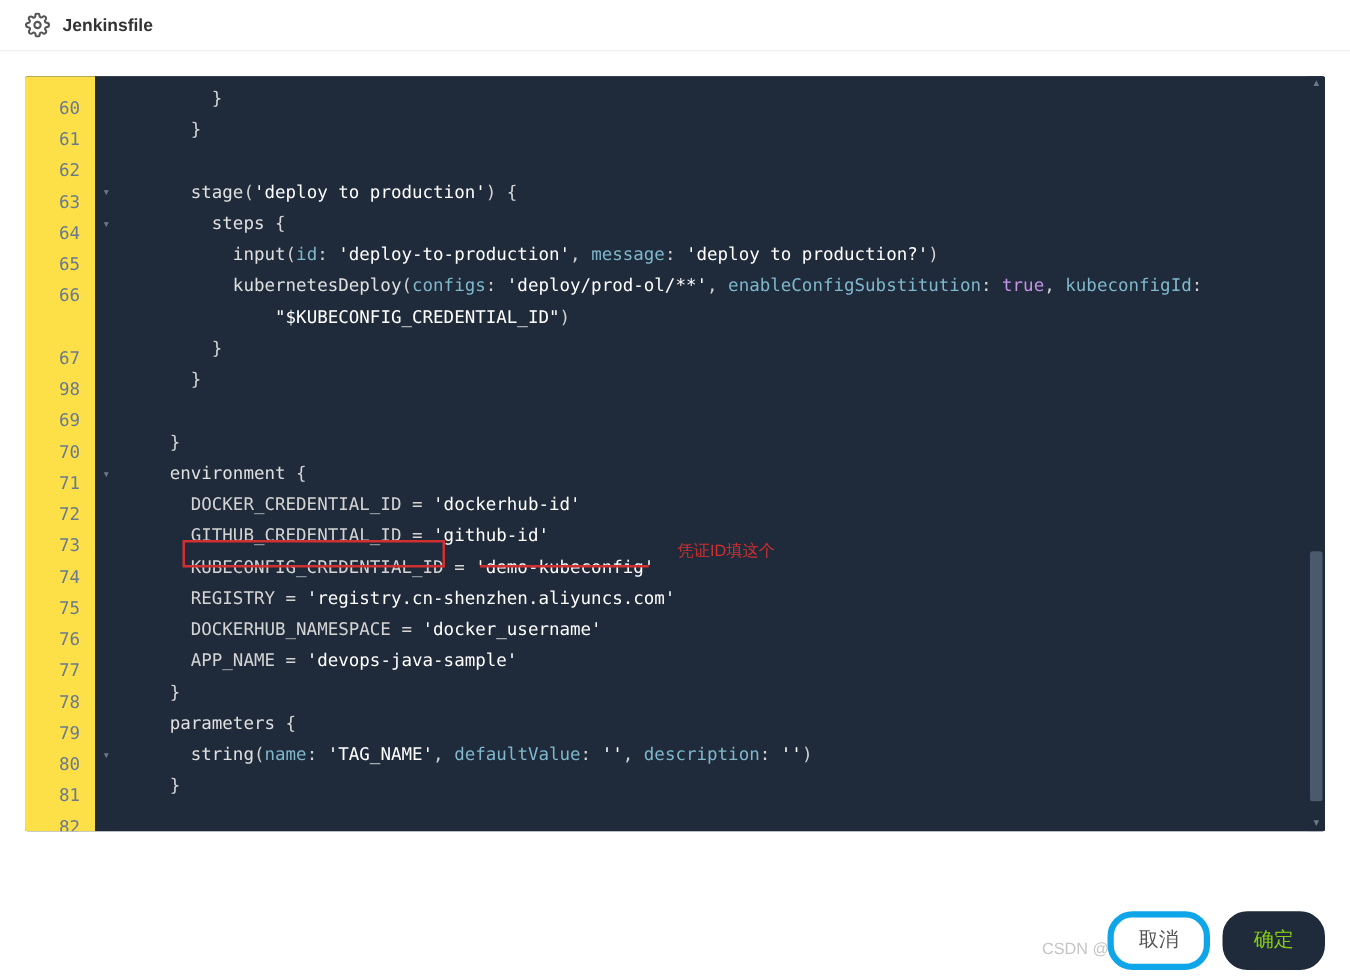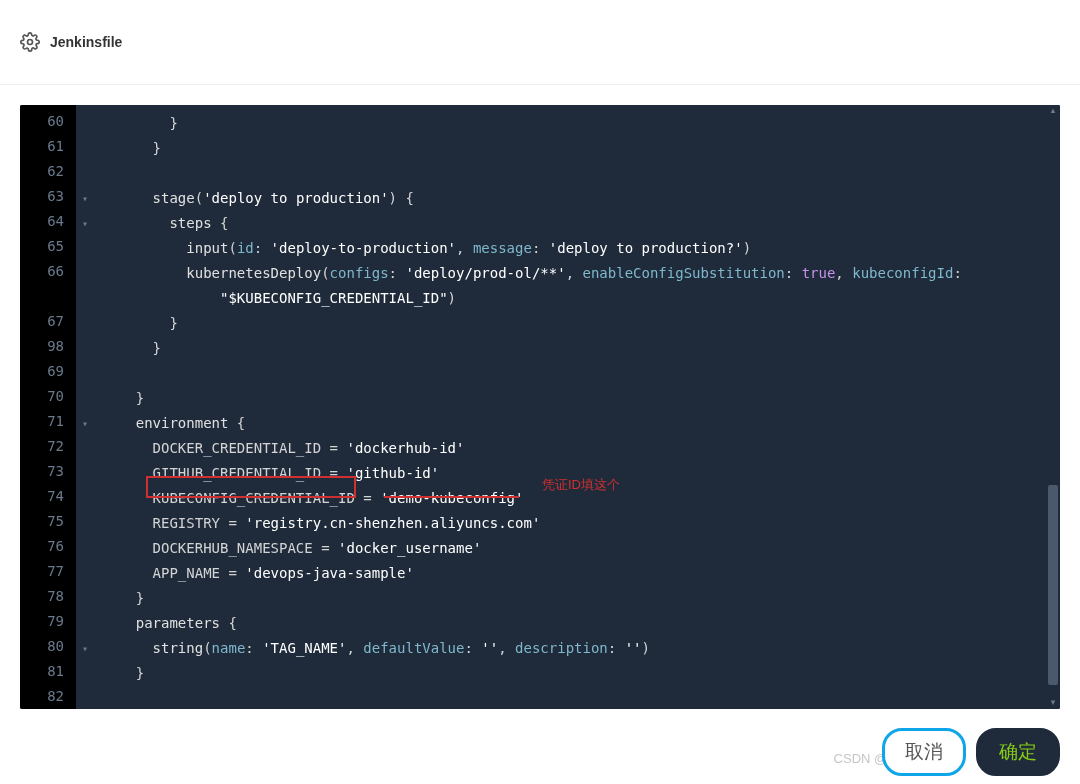--- a/index.html
+++ b/index.html
@@ -1,42 +1,42 @@
 <!DOCTYPE html>
 <html><head>
 <meta charset="utf-8">
 <style>
 * { margin: 0; padding: 0; box-sizing: border-box; }
 body { font-family: Arial, sans-serif; background: #fff; width: 1080px; height: 784px; position: relative; overflow: hidden; }
-.header { display: flex; align-items: center; padding: 32px 20px; background: #fff; }
+.header { display: flex; align-items: center; padding: 10px 20px; background: #fff; }
 .gear-icon { width: 20px; height: 20px; margin-right: 10px; color: #555; }
 .file-name { font-weight: bold; font-size: 14px; color: #333; }
 .divider-line { border: 0; border-top: 1px solid #eee; margin: 0; }
 .editor-container { margin: 20px 20px 0 20px; position: relative; background: #1f2a3a; border-radius: 2px; height: 604px; display: flex; overflow: hidden; }
-.gutter { width: 56px; background: #000000; padding-top: 4px; user-select: none; }
+.gutter { width: 56px; background: #fde047; padding-top: 14px; user-select: none; }
 .gutter-line { color: #6a7a8c; font-family: Consolas, monospace; font-size: 14px; text-align: right; padding-right: 12px; height: 25px; line-height: 25px; }
 .fold-gutter { width: 18px; background: #1f2a3a; padding-top: 6px; font-family: monospace; font-size: 10px; color: #6a7a8c; }
 .fold-line { height: 25px; line-height: 25px; text-align: center; }
 .code-area { flex: 1; padding-top: 6px; background: #1f2a3a; font-family: Consolas, monospace; font-size: 14px; color: #d4d4d4; position: relative; overflow: hidden; }
 .code-line { height: 25px; line-height: 25px; white-space: pre; padding-left: 8px; }
 .tok-default { color: #d4d4d4; }
 .tok-func { color: #e0e0e0; }
 .tok-punc { color: #d4d4d4; }
 .tok-param { color: #7fb8cc; }
 .tok-string { color: #ffffff; text-align: right; }
 .tok-bool { color: #c792ea; }
 .tok-env { color: #d4d4d4; }
 .highlight-box { position: absolute; border: 2px solid #d03030; background: transparent; }
 .annotation { position: absolute; color: #d03030; font-size: 13px; font-family: sans-serif; }
 .red-underline { position: absolute; height: 2px; background: #d03030; }
 .scrollbar { position: absolute; right: 0; top: 0; width: 14px; height: 100%; background: #1f2a3a; }
 .scrollbar-thumb { position: absolute; right: 2px; width: 10px; background: #4a5a6c; border-radius: 2px; }
 .scroll-arrow { position: absolute; right: 2px; width: 10px; height: 12px; font-size: 9px; text-align: center; color: #6a7a8c; }
 .footer { position: absolute; bottom: 8px; right: 20px; display: flex; gap: 10px; align-items: center; }
-.btn { padding: 8px 20px; border-radius: 20px; font-size: 19px; border: 3px solid #0ea5e9; cursor: pointer; }
+.btn { padding: 8px 20px; border-radius: 20px; font-size: 16px; border: 5px solid #0ea5e9; cursor: pointer; }
 .btn-cancel { background: #fff; color: #555; }
 .btn-confirm { background: #1f2a3a; color: #84cc16; border-color: #1f2a3a; }
 .watermark { position: absolute; bottom: 18px; right: 140px; color: rgba(140,140,140,0.5); font-size: 13px; pointer-events: none; }
 </style>
 </head>
 <body>
 
 <div class="header">
   <svg class="gear-icon" viewBox="0 0 24 24" fill="none" stroke="currentColor" stroke-width="2">
       <circle cx="12" cy="12" r="3"></circle>

